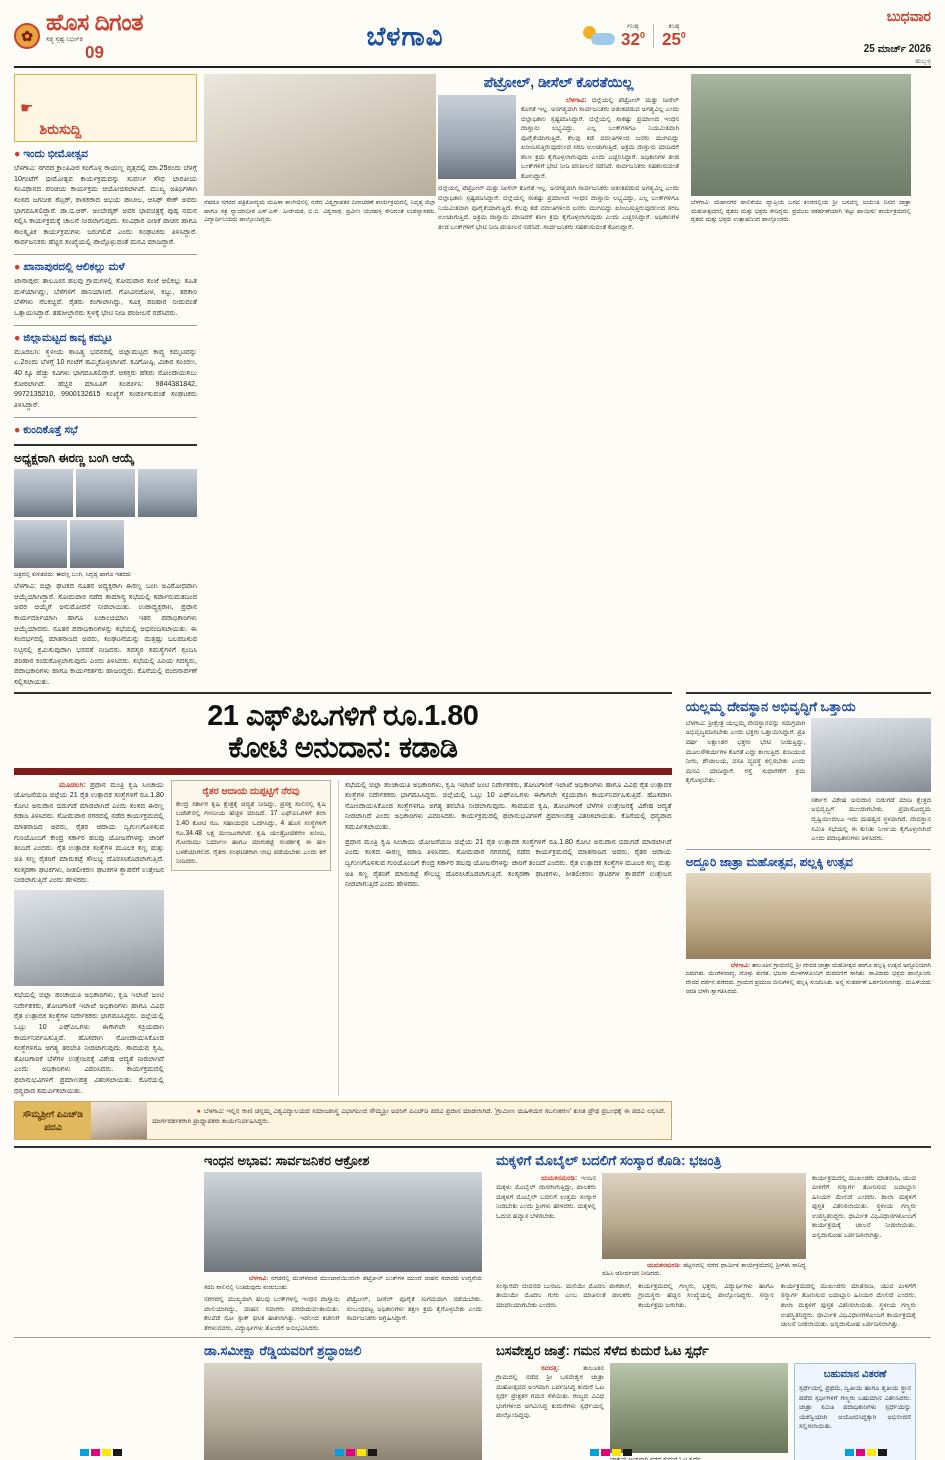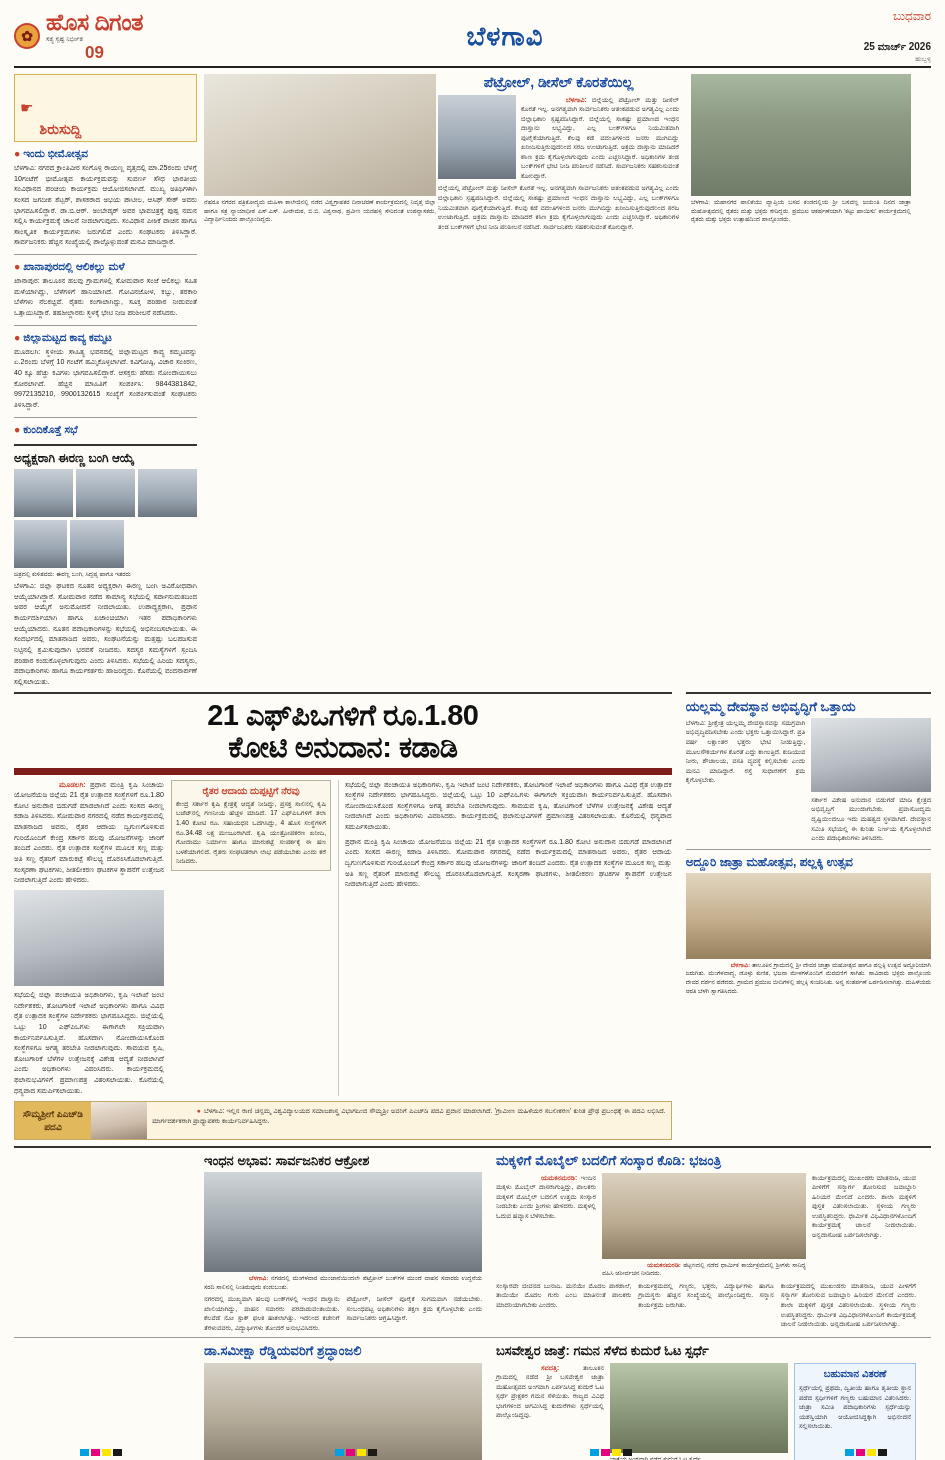--- a/index.html
+++ b/index.html
@@ -32,21 +32,21 @@
   .sun-icon { width: 34px; height: 22px; position: relative; }
   .sun-icon .sun { position: absolute; left: 2px; top: 1px; width: 13px; height: 13px; border-radius: 50%; background: #f2b01e; }
   .sun-icon .cloud { position: absolute; right: 0; bottom: 2px; width: 24px; height: 12px; background: #9ec9e8; border-radius: 8px; }
   .temp-group { display: flex; gap: 8px; font-size: 8px; }
   .temp { text-align: center; }
   .temp .lbl { font-size: 6.5px; color: #555; }
   .temp .val { font-size: 17px; font-weight: bold; color: #c8412f; }
   .temp .val sup { font-size: 9px; }
   .divider-v { width: 1px; background: #bbb; margin: 2px 0; }
   .datebox { width: 150px; text-align: right; }
-  .day { font-size: 12px; font-weight: normal; color: #c8412f; }
+  .day { font-size: 14px; font-weight: bold; color: #c8412f; }
   .date { font-size: 10px; font-weight: bold; color: #222; margin-top: 18px; }
   .city-sm { font-size: 6.5px; color: #666; margin-top: 2px; }
 
   
   .cols { display: flex; gap: 7px; margin-top: 6px; }
   .col-left { width: 183px; }
   .col-mid { width: 480px; }
   .col-right { width: 220px; }
 
   
@@ -116,20 +116,37 @@
   <div class="masthead">
     <div class="logo-block">
       <div class="logo-mark">✿</div>
       <div class="logo-text">
         <div class="logo-title">ಹೊಸ ದಿಗಂತ</div>
         <div class="logo-sub">ಸತ್ಯ ಸ್ಪಷ್ಟ ನಿರ್ಭೀತ</div>
         <div class="logo-num">09</div>
       </div>
     </div>
     <div class="edition">ಬೆಳಗಾವಿ</div>
+    <div class="weather">
+      <div class="sun-icon">
+        <span class="sun"></span>
+          <span class="cloud"></span>
+      </div>
+      <div class="temp-group">
+        <div class="temp">
+          <div class="lbl">ಗರಿಷ್ಠ</div>
+          <div class="val"><span>32</span><sup>0</sup></div>
+        </div>
+        <div class="divider-v"></div>
+        <div class="temp">
+          <div class="lbl">ಕನಿಷ್ಠ</div>
+          <div class="val"><span>25</span><sup>0</sup></div>
+        </div>
+      </div>
+    </div>
     <div class="datebox">
       <div class="day">ಬುಧವಾರ</div>
       <div class="date">25 ಮಾರ್ಚ್ 2026</div>
       <div class="city-sm">ಹುಬ್ಬಳ್ಳಿ</div>
     </div>
   </div>
 
   <div class="cols">
 
     <div class="col-left">

